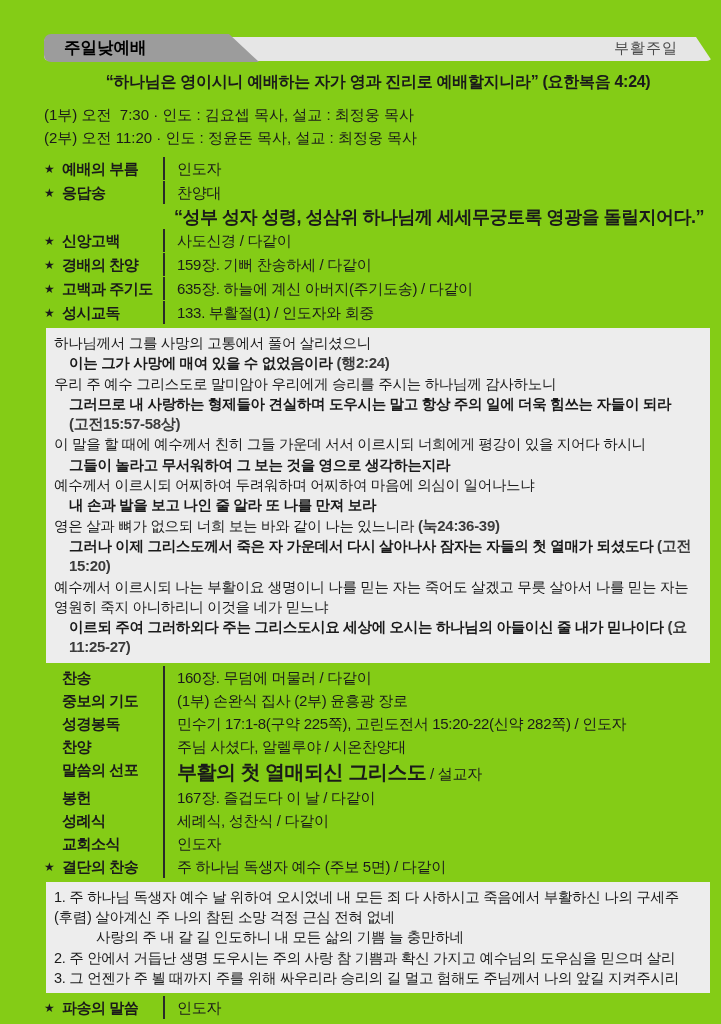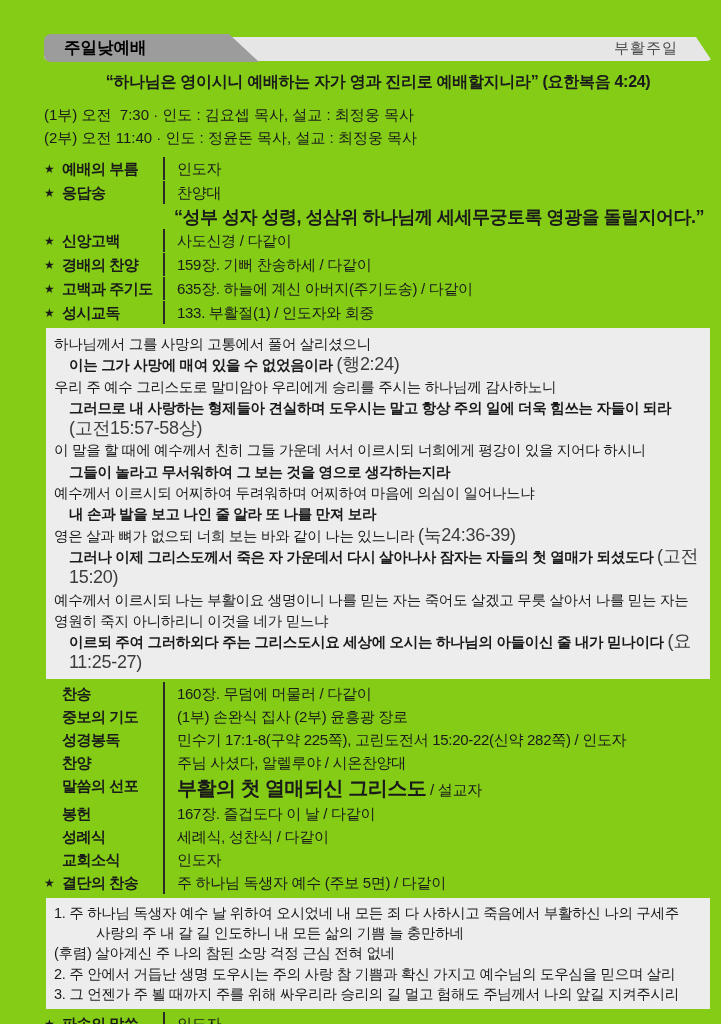--- a/index.html
+++ b/index.html
@@ -52,21 +52,21 @@
     margin-left:130px;line-height:24px;letter-spacing:-0.5px;
   }
   
   .graybox{
     background:#ededed;
     margin:3px 2px 3px 2px;
     padding:5px 8px;
     letter-spacing:-0.3px;
   }
   .reading{font-size:14.5px;line-height:20.3px;}
-  .rline .ref{font-size:18px;color:#3c3c3c;font-weight:normal;}
+  .rline .ref{font-size:15px;color:#3c3c3c;font-weight:bold;}
   .rline.people{padding-left:15px;}
   .rline.people .rtext{font-weight:bold;}
   .rline.people-cont{padding-left:15px;}
   .lyrics{font-size:14.5px;line-height:20.3px;}
   .lline.indent{padding-left:42px;}
 </style>
 </head>
 <body>
 
 <div class="page">
@@ -75,21 +75,21 @@
     <div class="banner-bg"></div>
     <div class="banner-title">주일낮예배</div>
     <div class="banner-tag">부활주일</div>
   </div>
 
   <div class="verse">“하나님은 영이시니 예배하는 자가 영과 진리로 예배할지니라”  (요한복음 4:24)</div>
 
   <div class="services">
   <div class="svc-line">(1부) 오전  7:30 · 인도 : 김요셉 목사, 설교 : 최정웅 목사</div>
 
-  <div class="svc-line">(2부) 오전 11:40 · 인도 : 정윤돈 목사, 설교 : 최정웅 목사</div>
+  <div class="svc-line">(2부) 오전 11:20 · 인도 : 정윤돈 목사, 설교 : 최정웅 목사</div>
 </div>
 
   <div class="order">
   <div class="srow">
     <span class="star">★</span>
     <span class="label">예배의 부름</span>
     <span class="value"><span class="val-main">인도자</span><span class="val-suffix"></span></span>
   </div>
 
   <div class="srow">
@@ -251,23 +251,23 @@
   <div class="srow">
     <span class="star">★</span>
     <span class="label">결단의 찬송</span>
     <span class="value"><span class="val-main">주 하나님 독생자 예수 (주보 5면) / 다같이</span><span class="val-suffix"></span></span>
   </div>
 </div>
 
   <div class="graybox lyrics">
   <div class="lline">1. 주 하나님 독생자 예수 날 위하여 오시었네 내 모든 죄 다 사하시고 죽음에서 부활하신 나의 구세주</div>
 
+  <div class="lline">(후렴) 살아계신 주 나의 참된 소망 걱정 근심 전혀 없네</div>
+
   <div class="lline indent">사랑의 주 내 갈 길 인도하니 내 모든 삶의 기쁨 늘 충만하네</div>
-
-  <div class="lline">(후렴) 살아계신 주 나의 참된 소망 걱정 근심 전혀 없네</div>
 
   <div class="lline">2. 주 안에서 거듭난 생명 도우시는 주의 사랑 참 기쁨과 확신 가지고 예수님의 도우심을 믿으며 살리</div>
 
   <div class="lline">3. 그 언젠가 주 뵐 때까지 주를 위해 싸우리라 승리의 길 멀고 험해도 주님께서 나의 앞길 지켜주시리</div>
 </div>
 
   <div class="order">
   <div class="srow">
     <span class="star">★</span>
     <span class="label">파송의 말씀</span>

